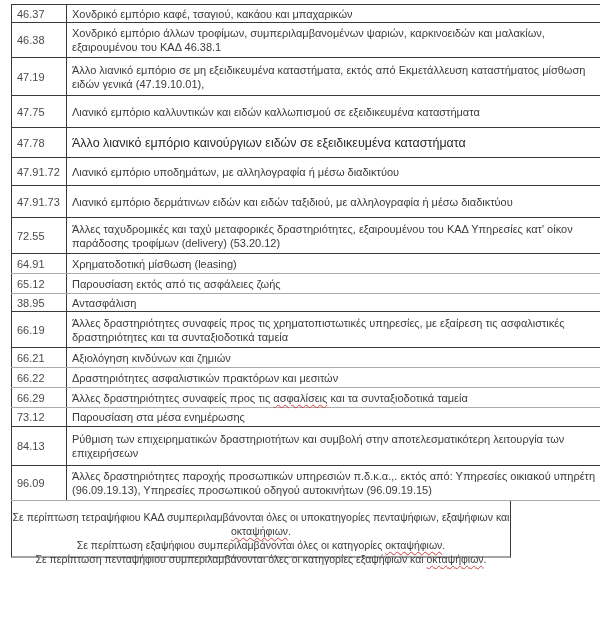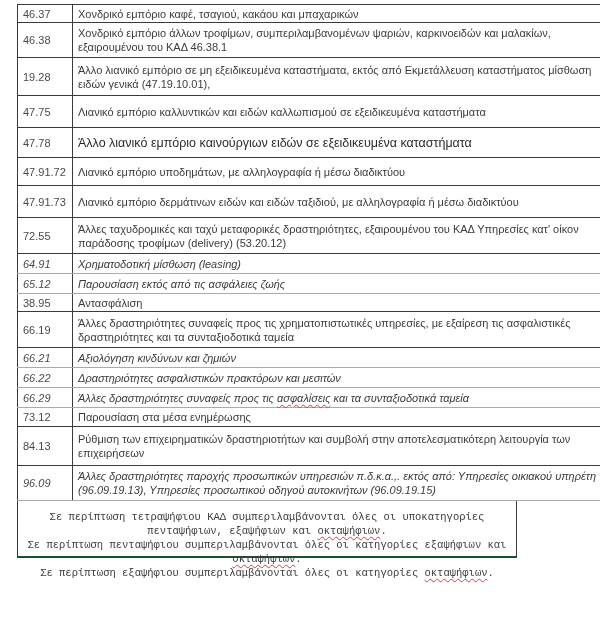--- a/index.html
+++ b/index.html
@@ -1,43 +1,43 @@
 <!DOCTYPE html>
 <html><head>
   <meta charset="utf-8">
   <style>
     html, body { margin: 0; padding: 0; background: #ffffff; }
     body { width: 600px; height: 640px; position: relative; overflow: hidden;
            font-family: "Liberation Sans", "DejaVu Sans", sans-serif; color: #333; }
-    .doc { position: absolute; left: 17px; top: 4px; width: 500px; }
+    .doc { position: absolute; left: 11px; top: 4px; width: 500px; }
     table { border-collapse: collapse; width: 594px; table-layout: fixed; }
     td { border: 1px solid #3a3a3a; font-size: 11px; line-height: 14px; padding: 1px 5px; vertical-align: middle; color: #3b3b3b; }
     td.code { width: 44px; color: #4a4a4a; }
     tr.big td.desc { font-size: 12.5px; color: #2a2a2a; }
-    tr.hline td { border-bottom-color: #aaaaaa; font-style: italic; }
-    .footer { border: 1px solid #3a3a3a; border-top: none; border-bottom: 2px solid #14532d; height: 57px;
-              text-align: center; font-size: 10.5px; line-height: 14px; padding-top: 9px; box-sizing: border-box; color: #3b3b3b; font-family: Liberation Mono, monospace; }
+    tr.hline td { border-bottom-color: #aaaaaa; }
+    .footer { border: 1px solid #3a3a3a; border-top: none; border-bottom: 2px solid #a3a3a3; height: 57px;
+              text-align: center; font-size: 10.5px; line-height: 14px; padding-top: 9px; box-sizing: border-box; color: #3b3b3b; }
     .squig { text-decoration: underline wavy #d04040; text-decoration-thickness: 1px; text-underline-offset: 2px; }
   </style>
 </head>
 <body>
 
 <div class="doc">
   <table>
     <tbody>
       <tr style="height:18px">
           <td class="code">46.37</td>
           <td class="desc">Χονδρικό εμπόριο καφέ, τσαγιού, κακάου και μπαχαρικών</td>
         </tr>
       <tr style="height:35px">
           <td class="code">46.38</td>
           <td class="desc">Χονδρικό εμπόριο άλλων τροφίμων, συμπεριλαμβανομένων ψαριών, καρκινοειδών και μαλακίων, εξαιρουμένου του ΚΑΔ 46.38.1</td>
         </tr>
       <tr style="height:38px">
-          <td class="code">19.28</td>
+          <td class="code">47.19</td>
           <td class="desc"> Άλλο λιανικό εμπόριο σε μη εξειδικευμένα καταστήματα, εκτός από Εκμετάλλευση καταστήματος μίσθωση ειδών γενικά (47.19.10.01),</td>
         </tr>
       <tr style="height:32px">
           <td class="code">47.75</td>
           <td class="desc"> Λιανικό εμπόριο καλλυντικών και ειδών καλλωπισμού σε εξειδικευμένα καταστήματα</td>
         </tr>
       <tr class="big" style="height:30px">
           <td class="code">47.78</td>
           <td class="desc">Άλλο λιανικό εμπόριο καινούργιων ειδών σε εξειδικευμένα καταστήματα</td>
         </tr>
@@ -91,16 +91,16 @@
         </tr>
       <tr class="hline" style="height:35px">
           <td class="code">96.09</td>
           <td class="desc"> Άλλες δραστηριότητες παροχής προσωπικών υπηρεσιών π.δ.κ.α.,. εκτός από: Υπηρεσίες οικιακού υπηρέτη (96.09.19.13), Υπηρεσίες προσωπικού οδηγού αυτοκινήτων (96.09.19.15)</td>
         </tr>
     </tbody>
   </table>
 
   <div class="footer">
     <div><span>Σε περίπτωση τετραψήφιου ΚΑΔ συμπεριλαμβάνονται όλες οι υποκατηγορίες πενταψήφιων, εξαψήφιων και </span><span class="squig">οκταψήφιων</span><span>.</span></div>
+    <div><span>Σε περίπτωση εξαψήφιου συμπεριλαμβάνονται όλες οι κατηγορίες </span><span class="squig">οκταψήφιων</span><span>.</span></div>
     <div><span>Σε περίπτωση πενταψήφιου συμπεριλαμβάνονται όλες οι κατηγορίες εξαψήφιων και </span><span class="squig">οκταψήφιων</span><span>.</span></div>
-    <div><span>Σε περίπτωση εξαψήφιου συμπεριλαμβάνονται όλες οι κατηγορίες </span><span class="squig">οκταψήφιων</span><span>.</span></div>
   </div>
 </div>
 
 </body></html>

